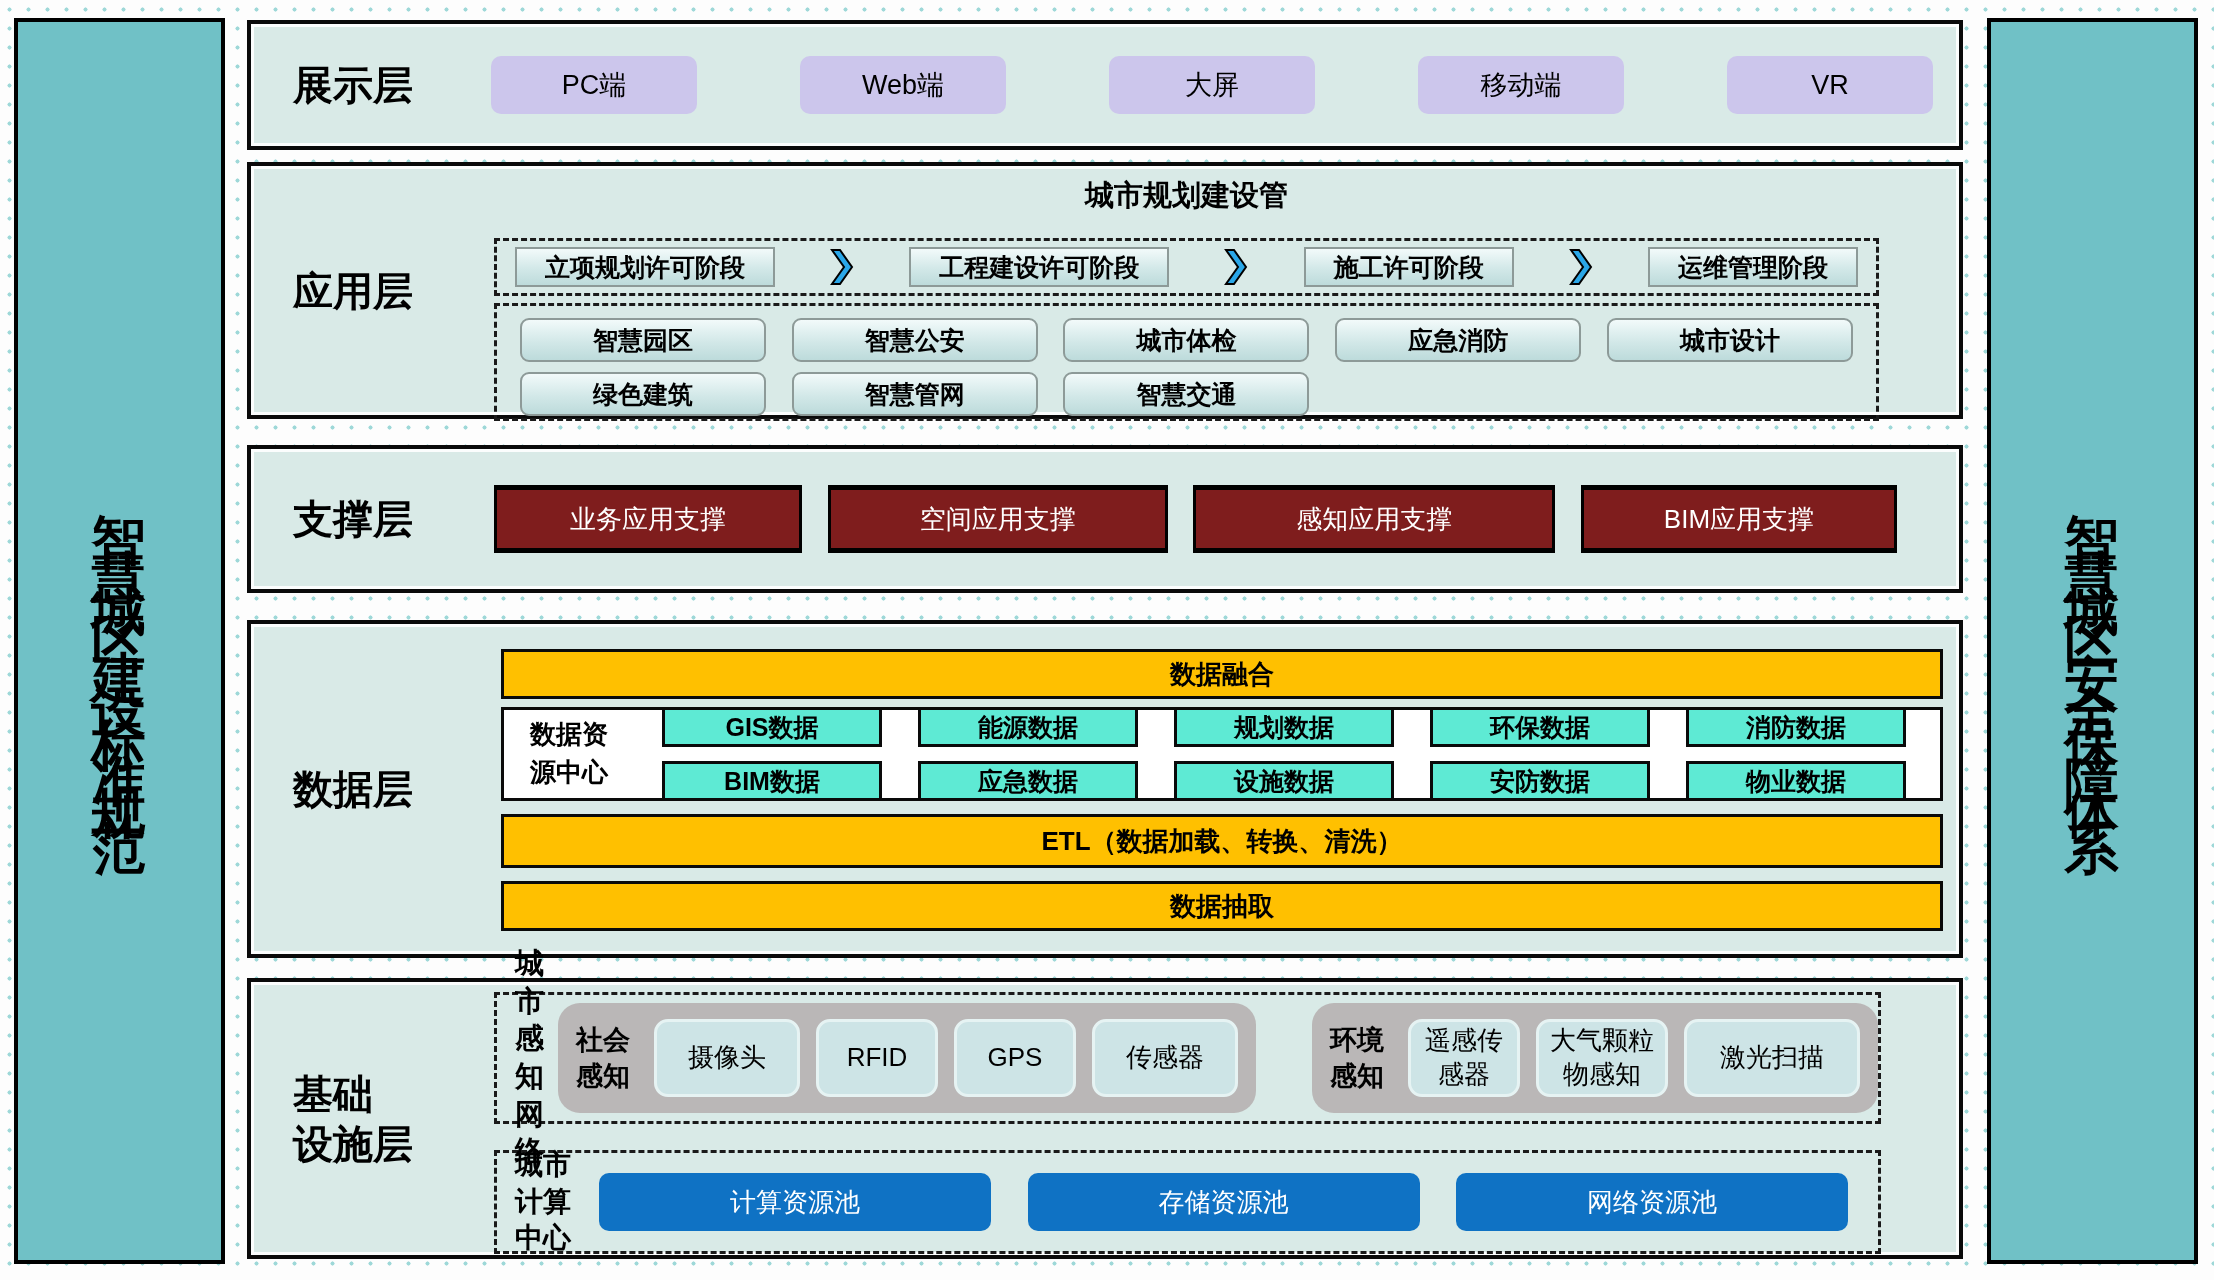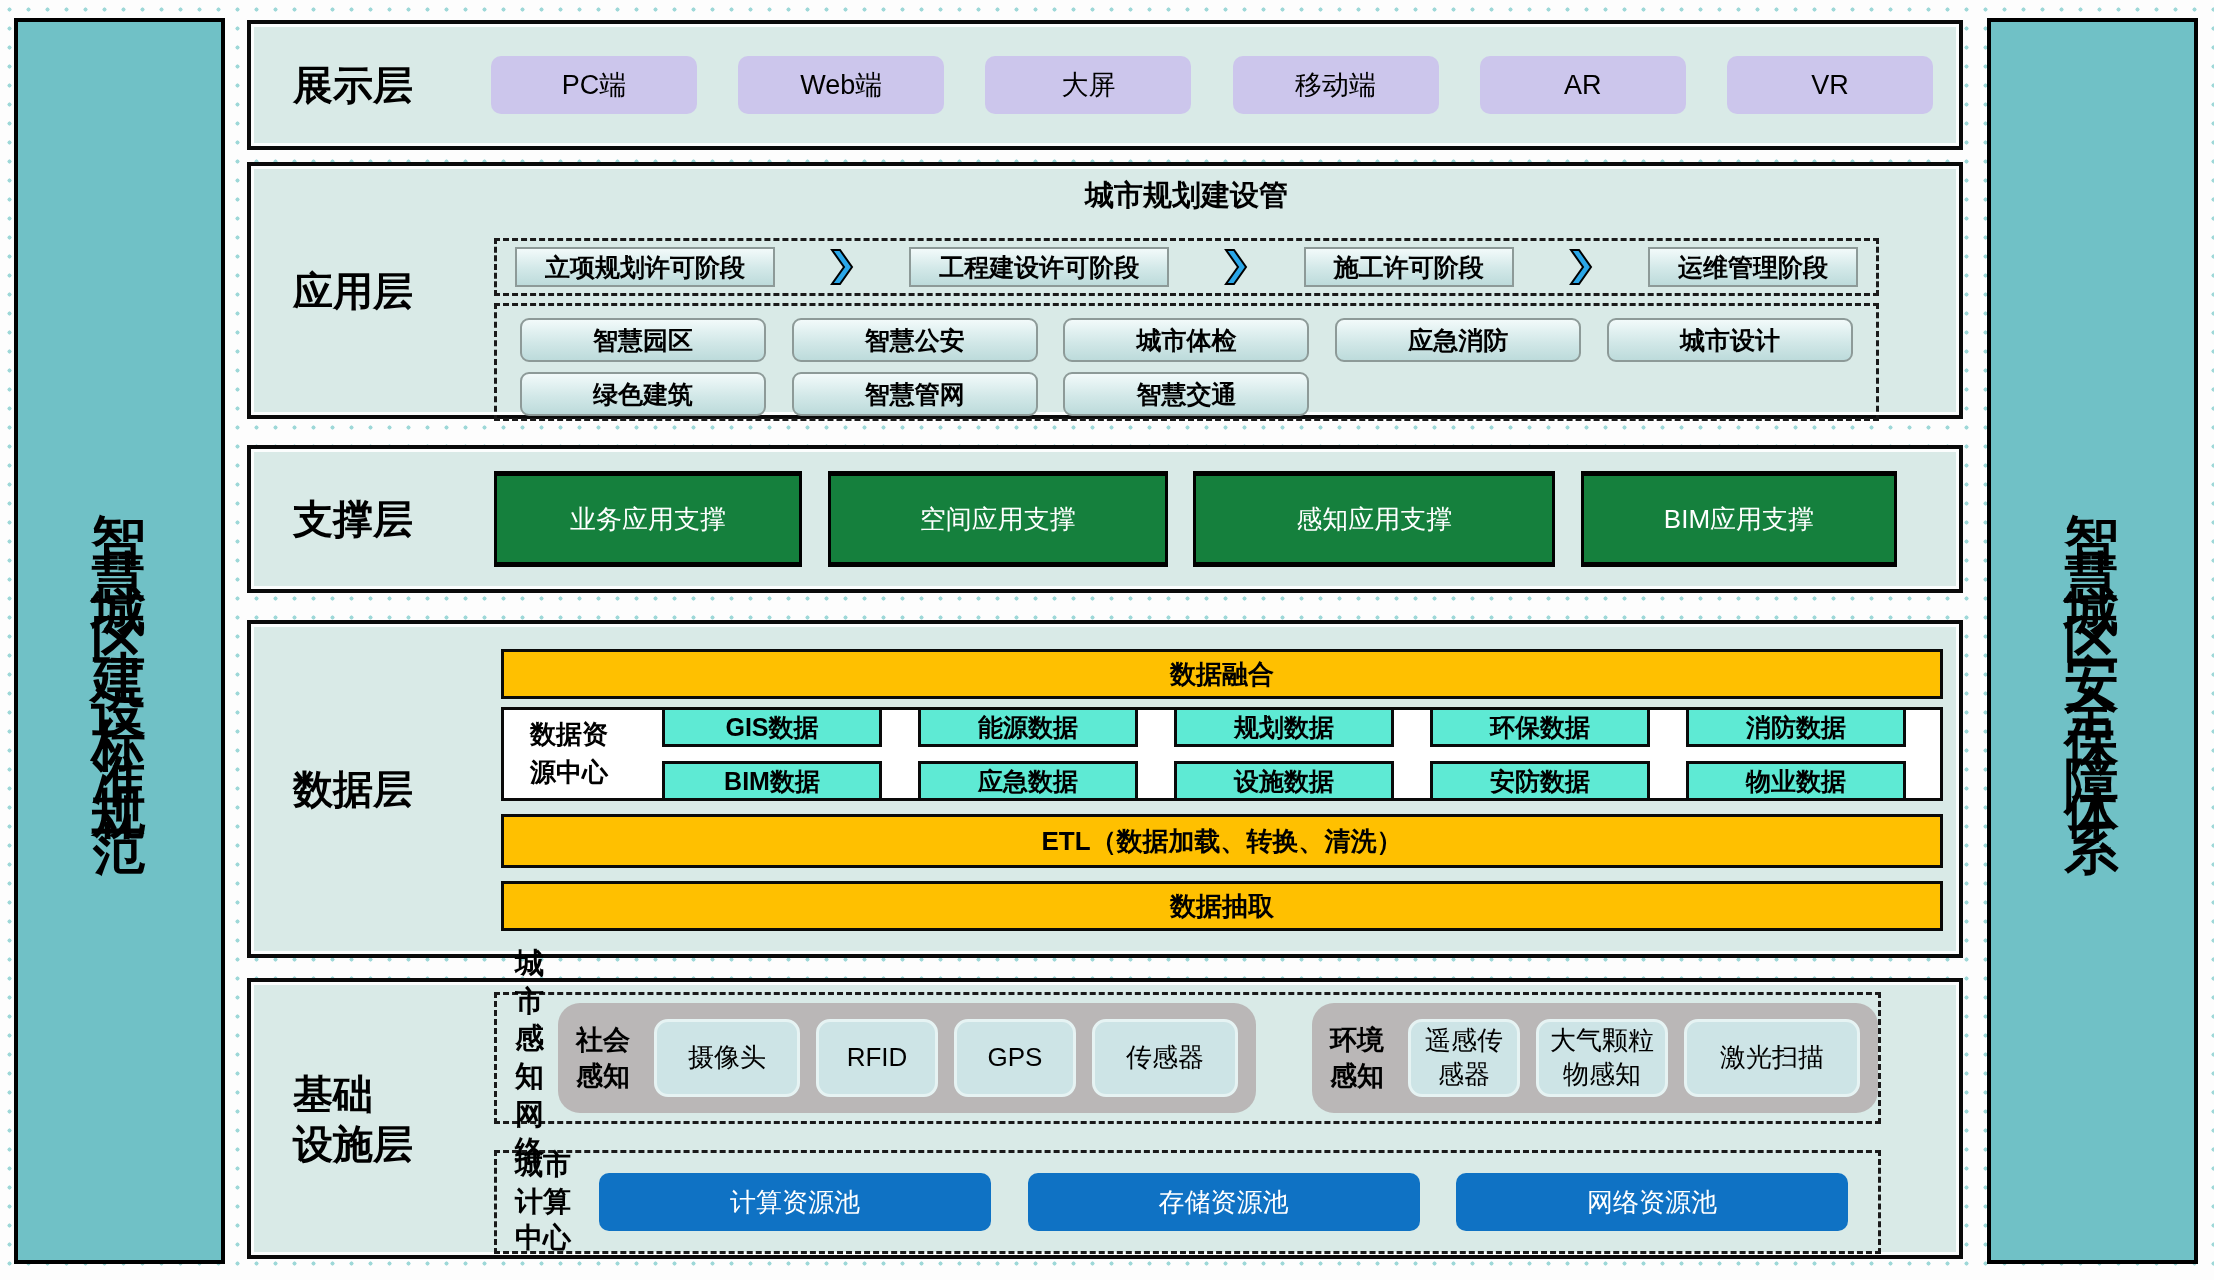--- a/index.html
+++ b/index.html
@@ -77,21 +77,21 @@
     border:2px solid #8d9a98; border-radius:9px;
     display:flex; align-items:center; justify-content:center;
     font-size:25px; font-weight:600;
   }
   
   .support-body {
     position:absolute; left:243px; right:62px; top:0; bottom:0;
     display:flex; align-items:center; justify-content:space-between;
   }
   .support-box {
-    height:96px; background:#15803d; color:#fff;
+    height:68px; background:#7f1d1d; color:#fff;
     border:3px solid #000; border-top-width:5px; border-bottom-width:5px;
     display:flex; align-items:center; justify-content:center; font-size:26px;
   }
   .support-box.w1{width:308px}.support-box.w2{width:340px}.support-box.w3{width:362px}.support-box.w4{width:316px}
   
   .data-body {
     position:absolute; left:250px; right:16px; top:0; bottom:0;
     padding-top:25px; display:flex; flex-direction:column;
   }
   .gold-bar {
@@ -153,21 +153,20 @@
 
 <div class="main">
 
   <div class="layer" id="layer-presentation">
     <div class="layer-label">展示层</div>
     <div class="pres-body">
       <div class="pres-pill">PC端</div>
       <div class="pres-pill">Web端</div>
       <div class="pres-pill">大屏</div>
       <div class="pres-pill">移动端</div>
-      <div class="pres-pill">AR</div>
       <div class="pres-pill">VR</div>
     </div>
   </div>
 
   <div class="layer" id="layer-application">
     <div class="layer-label">应用层</div>
     <div class="app-body">
       <div class="app-title">城市规划建设管</div>
       <div class="dashed-box stage-row">
         <div class="stage-pill">立项规划许可阶段</div>

